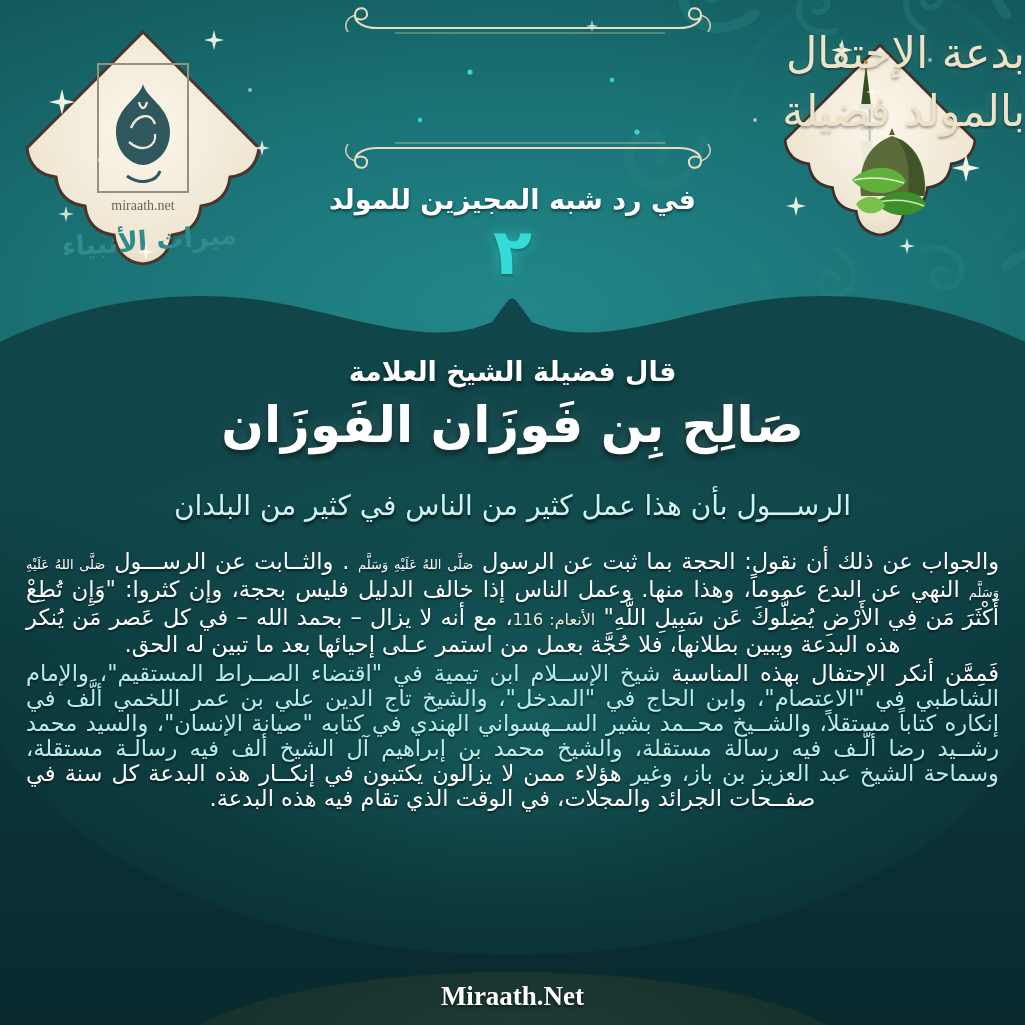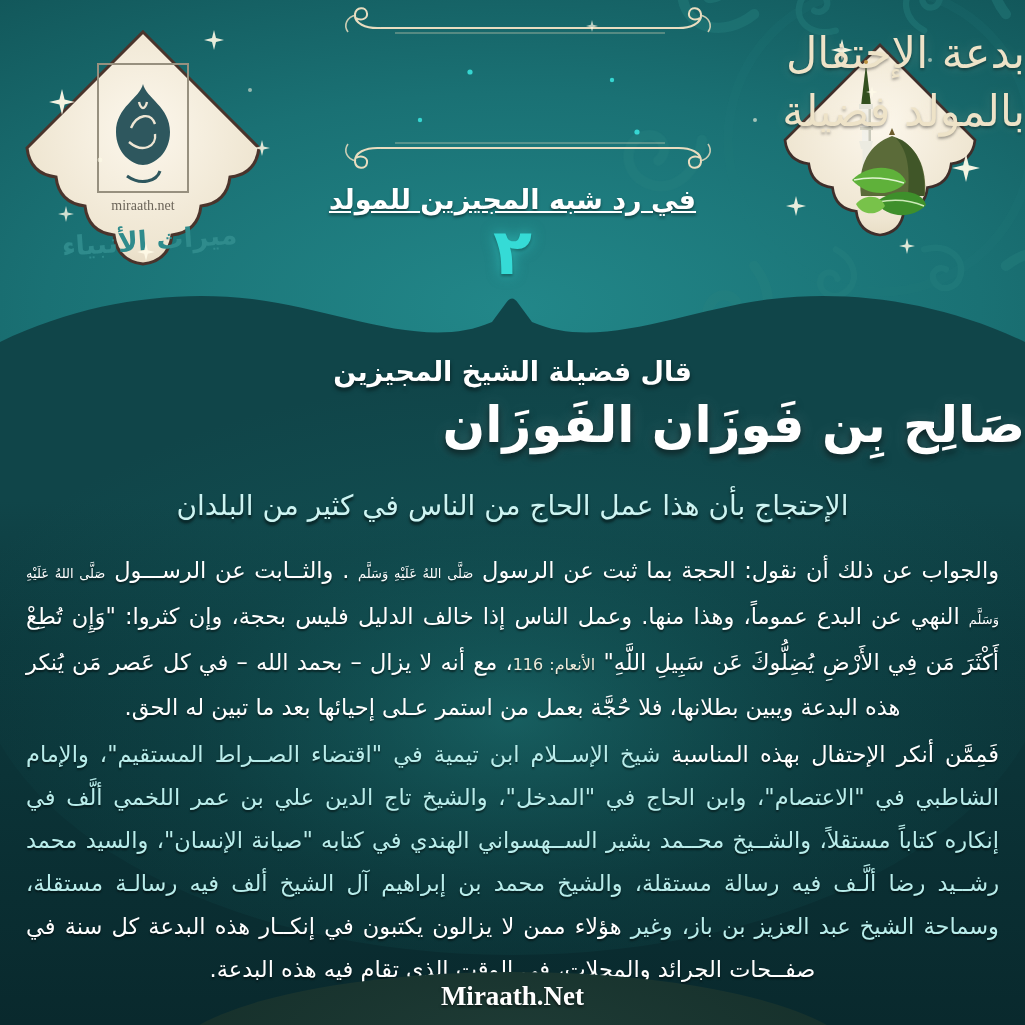--- a/index.html
+++ b/index.html
@@ -18,50 +18,49 @@
     position:absolute;left:0;width:100%;text-align:right;
     color:#eee3c8;font-size:43px;font-weight:400;letter-spacing:0;
     text-shadow:0 2px 3px rgba(0,0,0,.35), 0 0 14px rgba(255,240,200,.18);
   }
   .title-line.l1{top:28px;}
   .title-line.l2{top:86px;}
   .subtitle{
     position:absolute;left:0;top:184px;width:100%;text-align:center;
     color:#ffffff;font-size:27px;font-weight:700;
     text-shadow:0 2px 3px rgba(0,0,0,.5);
-    text-decoration:underline;
   }
   .episode-number{
     position:absolute;left:0;top:216px;width:100%;text-align:center;
     color:#35dbd6;font-size:64px;font-weight:700;line-height:72px;
     text-shadow:0 0 14px rgba(53,219,214,.55), 0 2px 3px rgba(0,0,0,.4);
   }
 
   
   .quote-intro{
     position:absolute;left:0;top:356px;width:100%;text-align:center;
     color:#ffffff;font-size:27px;font-weight:700;
     text-shadow:0 3px 4px rgba(0,0,0,.55);
   }
   .sheikh-name{
-    position:absolute;left:0;top:394px;width:100%;
+    position:absolute;left:0;top:394px;width:100%;text-align:center;
     color:#ffffff;font-size:50px;font-weight:700;line-height:62px;
     text-shadow:0 4px 7px rgba(0,0,0,.6), 0 0 18px rgba(255,255,255,.15);
   }
   .section-heading{
     position:absolute;left:0;top:489px;width:100%;text-align:center;
     color:#cdf4f2;font-size:28px;font-weight:500;
     text-shadow:0 3px 3px rgba(0,0,0,.65);
   }
 
   
   .body-text{
     position:absolute;right:26px;left:26px;top:549px;
     direction:rtl;
-    font-size:22.5px;line-height:43px;color:#ffffff;
+    font-size:22.5px;line-height:25px;color:#ffffff;
     text-align:justify;text-align-last:center;
     text-shadow:0 2px 2px rgba(0,0,0,.5);
   }
   .body-text p{margin:0 0 4px 0;}
   .w{color:#ffffff;}
   .c{color:#b9edeb;}
   .q{color:#ffffff;font-weight:500;}
   .r{font-size:16px;color:#f0ecdc;}
   .s{font-size:13px;color:#ffffff;}
 
@@ -208,23 +207,23 @@
       <circle cx="420" cy="120" r="2.2"></circle>
       <circle cx="637" cy="132" r="2.6"></circle>
     </g>
   </svg>
 
   <div class="title-line l1">بدعة الإحتفال</div>
   <div class="title-line l2">بالمولد فضيلة</div>
   <div class="subtitle">في رد شبه المجيزين للمولد</div>
   <div class="episode-number">٢</div>
 
-  <div class="quote-intro">قال فضيلة الشيخ المجيزين</div>
+  <div class="quote-intro">قال فضيلة الشيخ العلامة</div>
   <div class="sheikh-name">صَالِح بِن فَوزَان الفَوزَان</div>
-  <div class="section-heading">الإحتجاج بأن هذا عمل الحاج من الناس في كثير من البلدان</div>
+  <div class="section-heading">الرســـول بأن هذا عمل كثير من الناس في كثير من البلدان</div>
 
   <div class="body-text">
     <p><span class="w">والجواب عن ذلك أن نقول: الحجة بما ثبت عن الرسول </span><span class="s">صَلَّى اللهُ عَلَيْهِ وَسَلَّم</span><span class="w"> . والثــابت عن الرســـول </span><span class="s">صَلَّى اللهُ عَلَيْهِ وَسَلَّم</span><span class="w"> النهي عن البدع عموماً، وهذا منها. وعمل الناس إذا خالف الدليل فليس بحجة، وإن كثروا: </span><span class="q">"وَإِن تُطِعْ أَكْثَرَ مَن فِي الأَرْضِ يُضِلُّوكَ عَن سَبِيلِ اللَّهِ" </span><span class="r">الأنعام: 116</span><span class="w">، مع أنه لا يزال – بحمد الله – في كل عَصر مَن يُنكر هذه البدعة ويبين بطلانها، فلا حُجَّة بعمل من استمر عـلى إحيائها بعد ما تبين له الحق.</span></p>
     <p><span class="w">فَمِمَّن أنكر الإحتفال بهذه المناسبة </span><span class="c">شيخ الإســلام ابن تيمية في "اقتضاء الصــراط المستقيم"، والإمام الشاطبي في "الاعتصام"، وابن الحاج في "المدخل"، والشيخ تاج الدين علي بن عمر اللخمي ألَّف في إنكاره كتاباً مستقلاً، والشــيخ محــمد بشير الســهسواني الهندي في كتابه "صيانة الإنسان"، والسيد محمد رشــيد رضا ألَّـف فيه رسالة مستقلة، والشيخ محمد بن إبراهيم آل الشيخ ألف فيه رسالـة مستقلة، وسماحة الشيخ عبد العزيز بن باز، وغير </span><span class="w">هؤلاء ممن لا يزالون يكتبون في إنكــار هذه البدعة كل سنة في صفــحات الجرائد والمجلات، في الوقت الذي تقام فيه هذه البدعة.</span></p>
   </div>
 
   <div class="footer-ellipse"></div>
   <div class="brand">Miraath.Net</div>
 
 </div>

